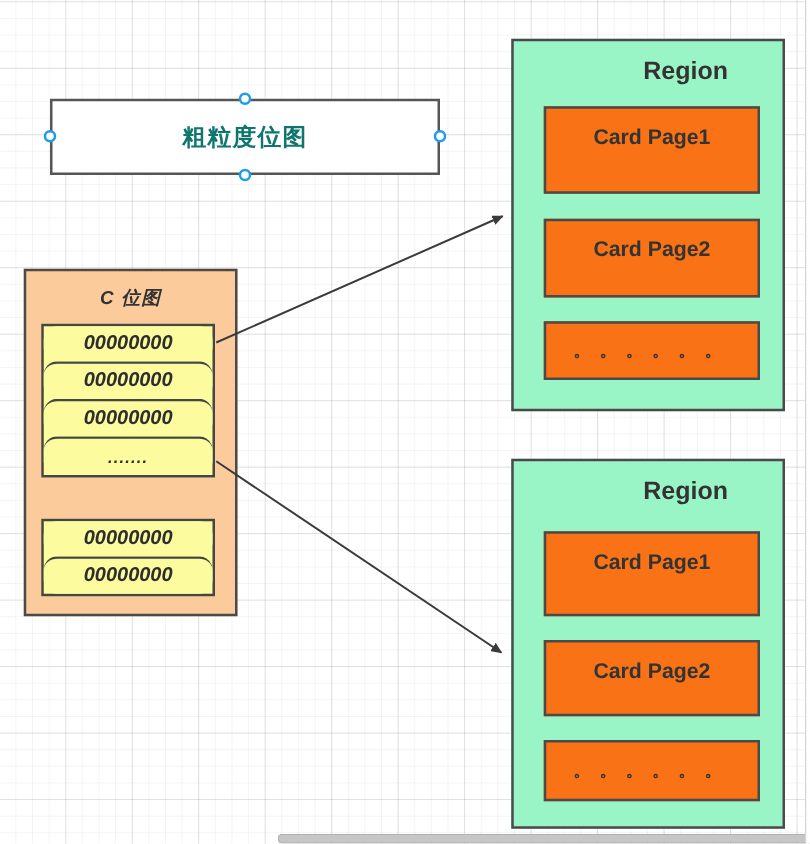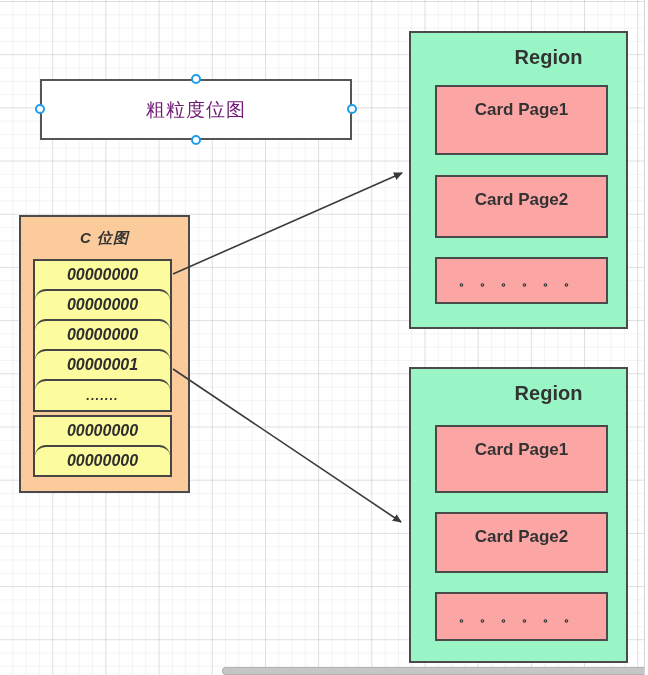--- a/index.html
+++ b/index.html
@@ -19,21 +19,21 @@
     background-size:53.2px 53.2px,53.2px 53.2px,13.3px 13.3px,13.3px 13.3px;
     background-position:-1px 1px;
   }
   .shape{position:absolute;box-sizing:border-box;border:2px solid #4a4a4a;}
 
   
   .title-box{
     left:40px;top:79px;width:312px;height:61px;background:#ffffff;
     border-color:#555555;display:flex;align-items:center;justify-content:center;
   }
-  .title-box .label{font-size:19px;font-weight:normal;color:#701a75;letter-spacing:1px;}
+  .title-box .label{font-size:19px;font-weight:bold;color:#0f766e;letter-spacing:1px;}
   .handle{
     position:absolute;width:10px;height:10px;border-radius:50%;
     background:#ffffff;border:2px solid #1f9ce9;box-sizing:border-box;z-index:5;
   }
 
   
   .bitmap{left:19px;top:215px;width:171px;height:278px;background:#fbcb9c;font-style:italic;}
   .bitmap-title{
     position:absolute;left:0;top:12px;width:100%;text-align:center;
     font-size:15px;font-weight:bold;color:#333333;letter-spacing:1px;
@@ -55,21 +55,21 @@
 
   
   .region{width:219px;background:#9af5c6;}
   .region-top{left:409px;top:31px;height:298px;}
   .region-bottom{left:409px;top:367px;height:296px;}
   .region-title{
     position:absolute;left:0;top:13px;width:100%;text-align:center;
     font-size:20px;font-weight:bold;color:#333333;margin-left:30px;
   }
   .card{
-    position:absolute;left:24px;width:173px;background:#fca5a5;
+    position:absolute;left:24px;width:173px;background:#f97316;
     box-sizing:border-box;border:2px solid #4a4a4a;
     text-align:center;font-size:17px;font-weight:bold;color:#333333;
   }
   .card .card-label{display:block;padding-top:13px;}
   .card.dots{
     display:flex;align-items:center;justify-content:center;
     font-size:14px;font-weight:bold;letter-spacing:7px;color:#333333;
   }
   .rt-card1{top:52px;height:70px;}
   .rt-card2{top:142px;height:63px;}
@@ -105,21 +105,20 @@
   <div class="handle" style="left:347px;top:104px;"></div>
   <div class="handle" style="left:191px;top:135px;"></div>
 
   <div class="shape bitmap">
     <div class="bitmap-title">C 位图</div>
 
     <div class="rowstack stack1">
       <div class="bit-row h28">00000000</div>
       <div class="bit-row h30">00000000</div>
       <div class="bit-row h30">00000000</div>
-      <div class="bit-row h30">00000001</div>
       <div class="bit-row h31 dots-row">.......</div>
     </div>
 
     <div class="rowstack stack2">
       <div class="bit-row h28">00000000</div>
       <div class="bit-row h30">00000000</div>
     </div>
   </div>
 
   <div class="shape region region-top">

